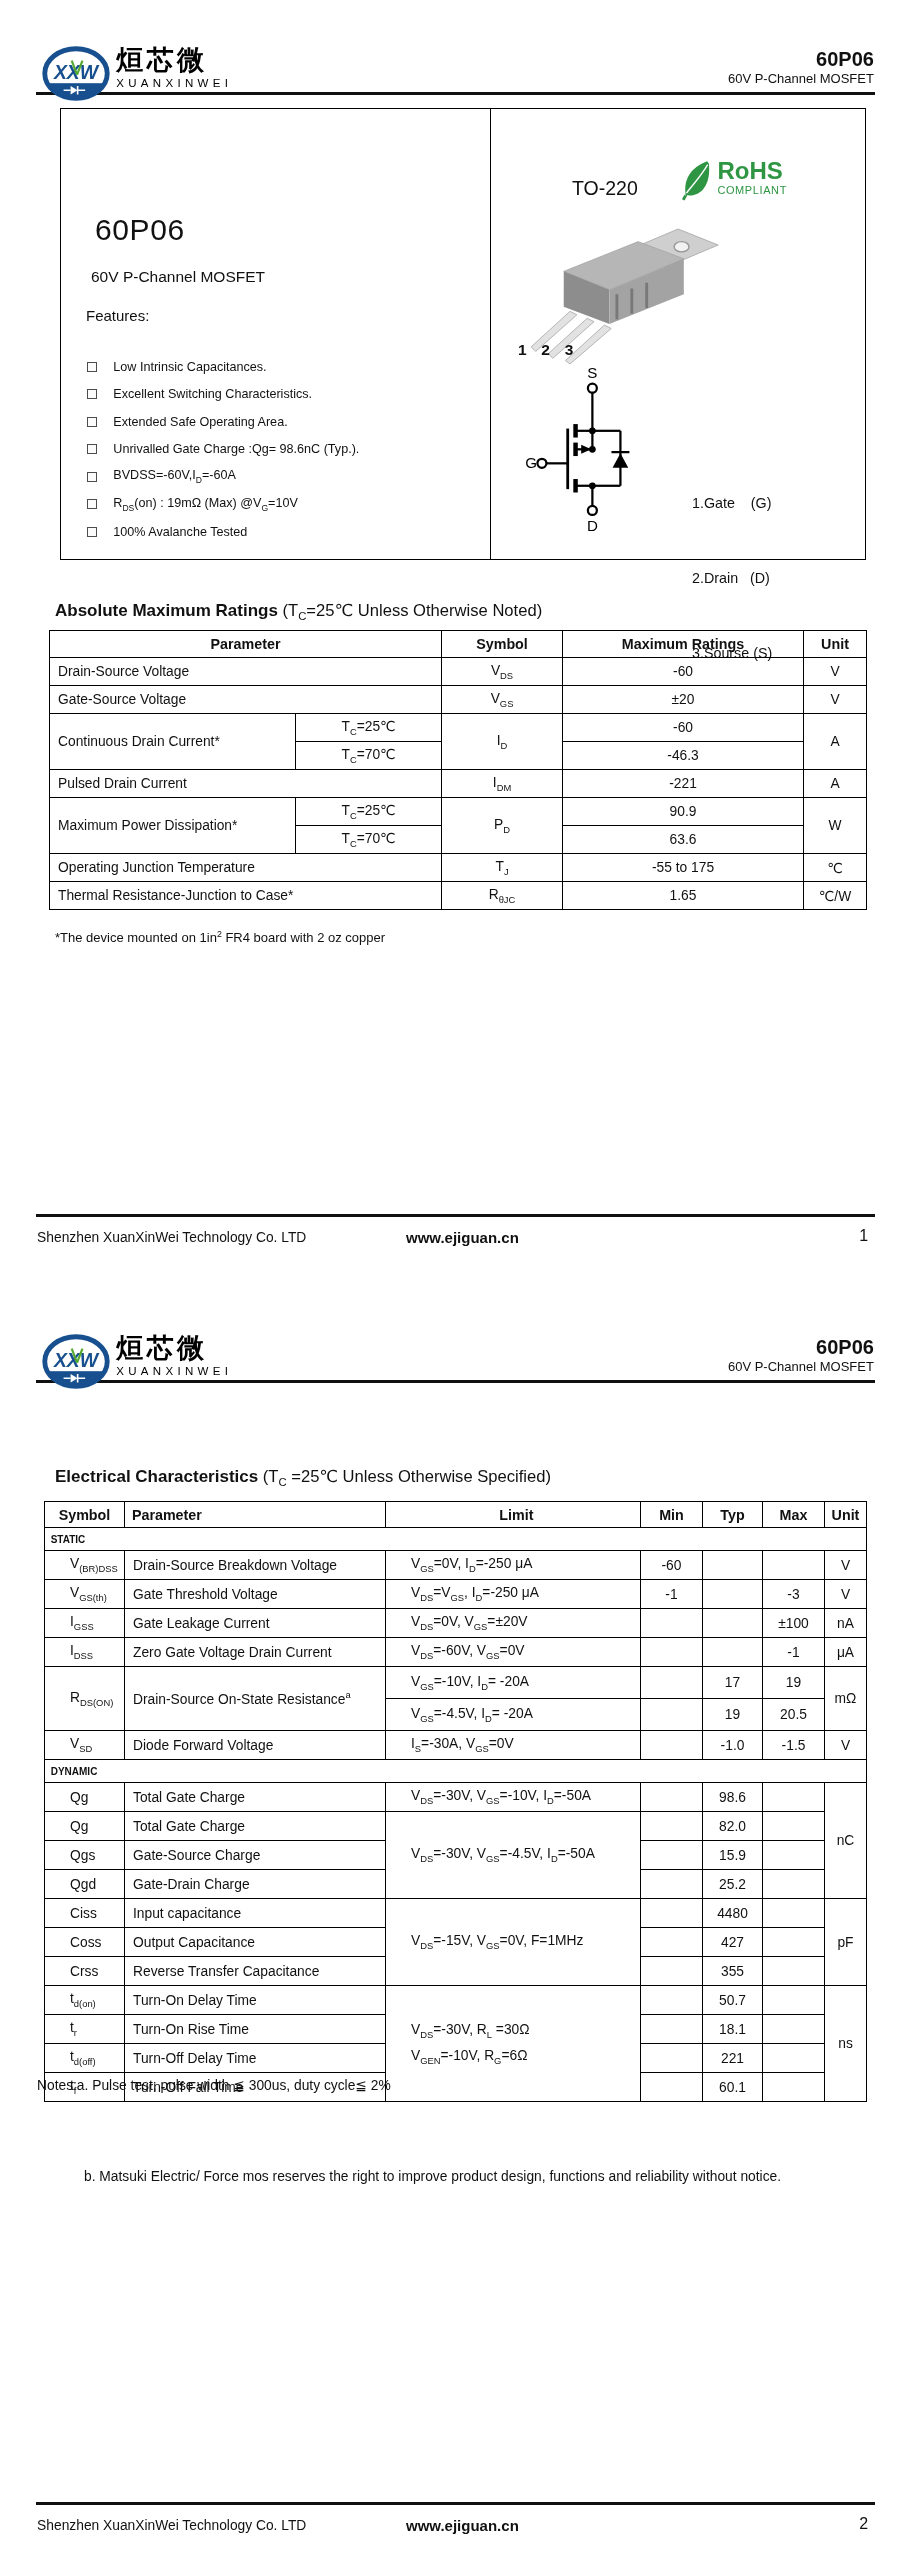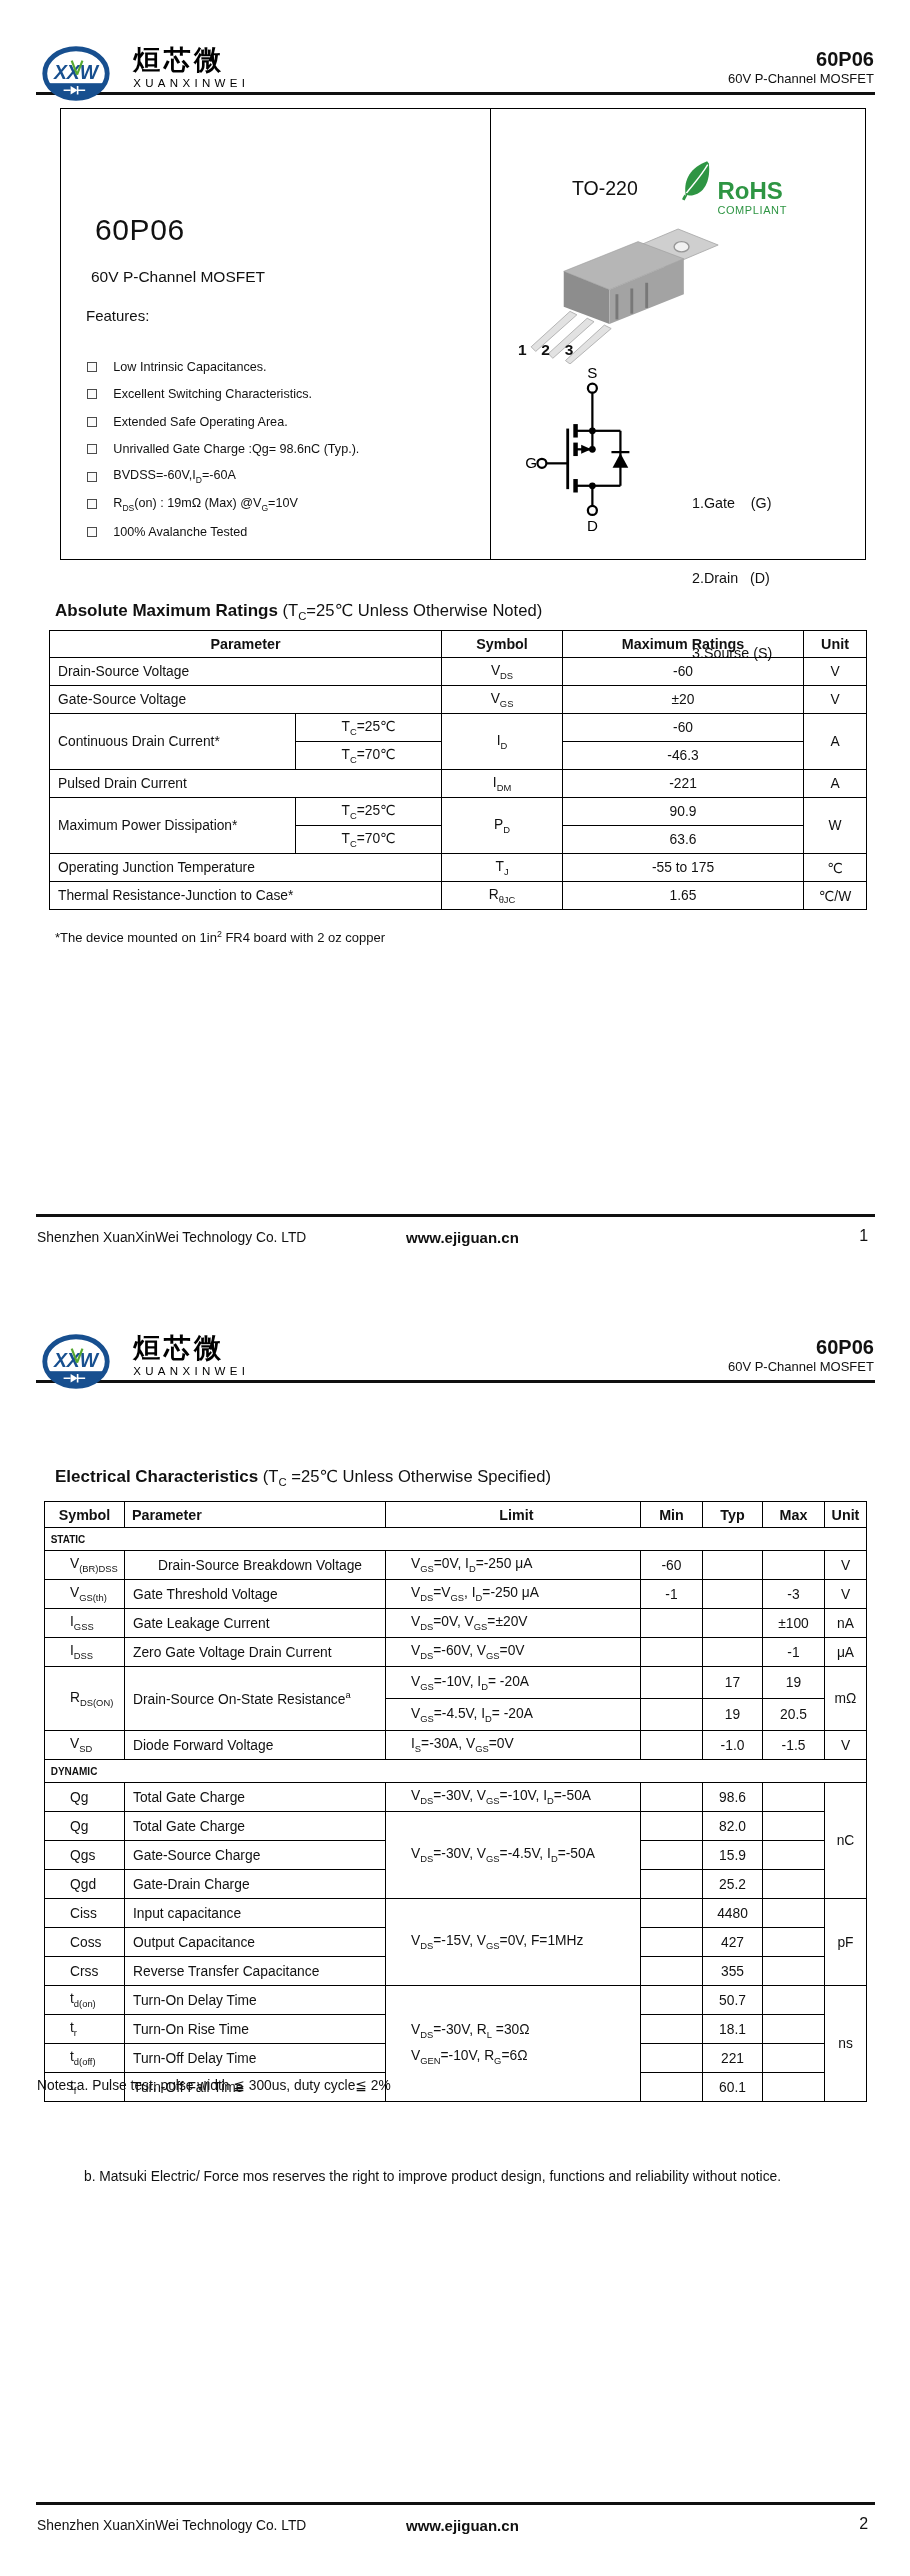--- a/index.html
+++ b/index.html
@@ -6,21 +6,21 @@
   html,body { background:#ffffff; }
   body {
     width:910px; height:2576px; position:relative;
     font-family:"Liberation Sans","DejaVu Sans",sans-serif; color:#111;
   }
   .page { position:absolute; left:0; width:910px; height:1288px; background:#fff; overflow:hidden; }
   #page1 { top:0; } #page2 { top:1288px; }
 
   
   .hdr { position:absolute; top:0; left:36px; width:839px; height:95px; border-bottom:3.4px solid #101010; }
-  .logo { position:absolute; left:4.6px; top:45px; display:flex; align-items:flex-start;gap:17px; }
+  .logo { position:absolute; left:4.6px; top:45px; display:flex; align-items:flex-start; }
   .logo-txt { margin-left:5.7px; }
   .brand-cn { font-size:27px; font-weight:bold; letter-spacing:3.4px; line-height:30px; color:#000; }
   .brand-en { font-size:11.5px; letter-spacing:4.3px; color:#000; margin-top:1.7px; }
   .hdr-right { position:absolute; right:1.1px; bottom:4.6px; text-align:right; }
   .part { font-size:20px; font-weight:bold; line-height:22px; }
   .part-sub { font-size:13px; line-height:16px; margin-top:1.1px; }
 
   
   .ftr { position:absolute; left:36px; width:839px; top:1214px; border-top:3.4px solid #101010; }
   .ftr-company { position:absolute; left:1.1px; top:12.6px; font-size:13.8px; }
@@ -32,21 +32,21 @@
   .lcol { position:absolute; left:0; top:0; bottom:0; width:430px; border-right:1.7px solid #000; }
   .rcol { position:absolute; left:431px; top:0; bottom:0; right:0; }
   .p1-title { position:absolute; left:34px; top:104px; font-size:30px; letter-spacing:0.6px; }
   .p1-sub { position:absolute; left:30px; top:159px; font-size:15.5px; }
   .feat-h { position:absolute; left:25px; top:198px; font-size:15px; }
   .feat-ul { position:absolute; left:26px; top:244px; list-style:none; }
   .feat-ul li { height:27.5px; display:flex; align-items:center; font-size:12.6px; }
   .chk { width:10.3px; height:10.3px; border:1.1px solid #4c4c4c; background:#fbfbfb; margin-right:16px; flex:0 0 10.3px; }
   .pkg-name { position:absolute; left:80px; top:68px; font-size:19.5px; }
   .rohs { position:absolute; left:189px; top:50px; display:flex; align-items:flex-start; }
-  .rohs-txt { margin-left:3.4px;margin-top:20px; }
+  .rohs-txt { margin-left:3.4px; }
   .rohs-t { font-size:24px; font-weight:bold; color:#2e9543; line-height:24px; }
   .rohs-c { font-size:11px; font-weight:normal; color:#2e9543; letter-spacing:0.6px; margin-top:0.6px; }
   .pkg-svg { position:absolute; left:17px; top:112px; }
   .pin-nums { position:absolute; left:26px; top:232px; font-size:15.5px; font-weight:bold; letter-spacing:5.2px; white-space:pre; }
   .sch-svg { position:absolute; left:34px; top:259px; }
   .pinlist { position:absolute; left:200px; top:332px; font-size:14.3px; line-height:25px; white-space:pre; }
 
   
   .sec-h { position:absolute; font-size:16.6px; }
   .sec-h .b { font-weight:bold; font-size:17px; }
@@ -366,21 +366,21 @@
       <th>Min</th>
       <th>Typ</th>
       <th>Max</th>
       <th>Unit</th>
     </tr>
     <tr class="section">
       <td colspan="7">STATIC</td>
     </tr>
     <tr class="r">
       <td class="lim">V<sub>(BR)DSS</sub></td>
-      <td class="pl" style="padding-left:33px;margin-left:8px;">Drain-Source Breakdown Voltage</td>
+      <td class="pl" style="padding-left:8px;margin-left:8px;">Drain-Source Breakdown Voltage</td>
       <td class="lim">V<sub>GS</sub>=0V, I<sub>D</sub>=-250 μA</td>
       <td class="c">-60</td>
       <td class="c"></td>
       <td class="c"></td>
       <td class="c">V</td>
     </tr>
     <tr class="r">
       <td class="lim">V<sub>GS(th)</sub></td>
       <td class="pl">Gate Threshold Voltage</td>
       <td class="lim">V<sub>DS</sub>=V<sub>GS</sub>, I<sub>D</sub>=-250 μA</td>

